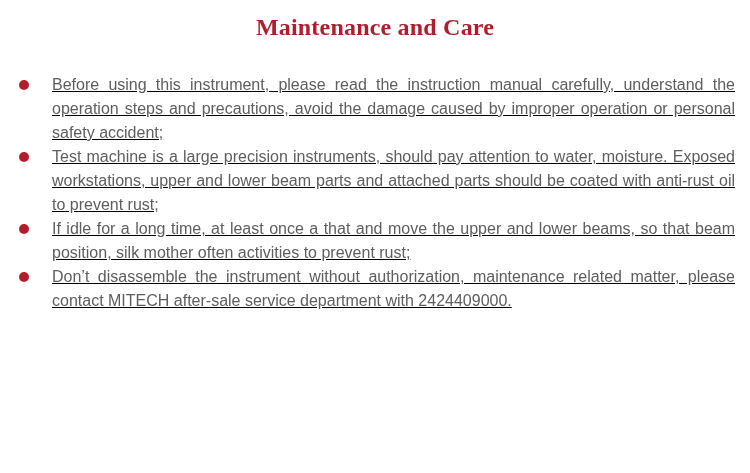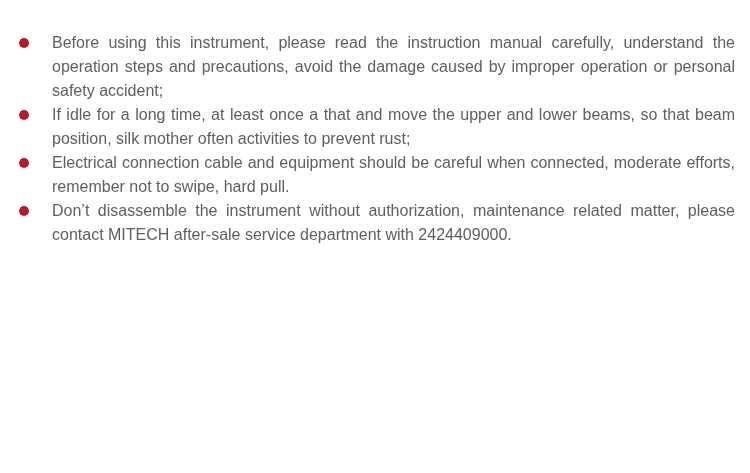--- a/index.html
+++ b/index.html
@@ -31,20 +31,21 @@
     letter-spacing: 0.2px;
   }
   .bullet-list {
     margin-top: 31px;
     padding-left: 19px;
     padding-right: 15px;
   }
   .bullet-item {
     position: relative;
     padding-left: 33px;
+    text-decoration: underline;
   }
   .bullet-dot {
     position: absolute;
     left: 0;
     top: 7px;
     width: 10px;
     height: 10px;
     border-radius: 50%;
     background: var(--accent-red);
   }
@@ -55,39 +56,40 @@
     color: var(--body-text);
     text-align: justify;
     text-justify: inter-word;
   }
 </style>
 </head>
 <body>
 
 <div class="page">
 
+  <h1 class="page-title">Maintenance and Care</h1>
 
   <div class="bullet-list">
 
     <div class="bullet-item">
       <span class="bullet-dot"></span>
       <p class="bullet-text">Before using this instrument, please read the instruction manual carefully, understand the operation steps and precautions, avoid the damage caused by improper operation or personal safety accident;</p>
     </div>
 
+    <div class="bullet-item">
+      <span class="bullet-dot"></span>
+      <p class="bullet-text">Test machine is a large precision instruments, should pay attention to water, moisture. Exposed workstations, upper and lower beam parts and attached parts should be coated with anti-rust oil to prevent rust;</p>
+    </div>
 
     <div class="bullet-item">
       <span class="bullet-dot"></span>
       <p class="bullet-text">If idle for a long time, at least once a that and move the upper and lower beams, so that beam position, silk mother often activities to prevent rust;</p>
     </div>
 
 
-    <div class="bullet-item">
-      <span class="bullet-dot"></span>
-      <p class="bullet-text">Electrical connection cable and equipment should be careful when connected, moderate efforts, remember not to swipe, hard pull.</p>
-    </div>
 
     <div class="bullet-item">
       <span class="bullet-dot"></span>
       <p class="bullet-text">Don’t disassemble the instrument without authorization, maintenance related matter, please contact MITECH after-sale service department with 2424409000.</p>
     </div>
 
   </div>
 </div>
 
 </body></html>

